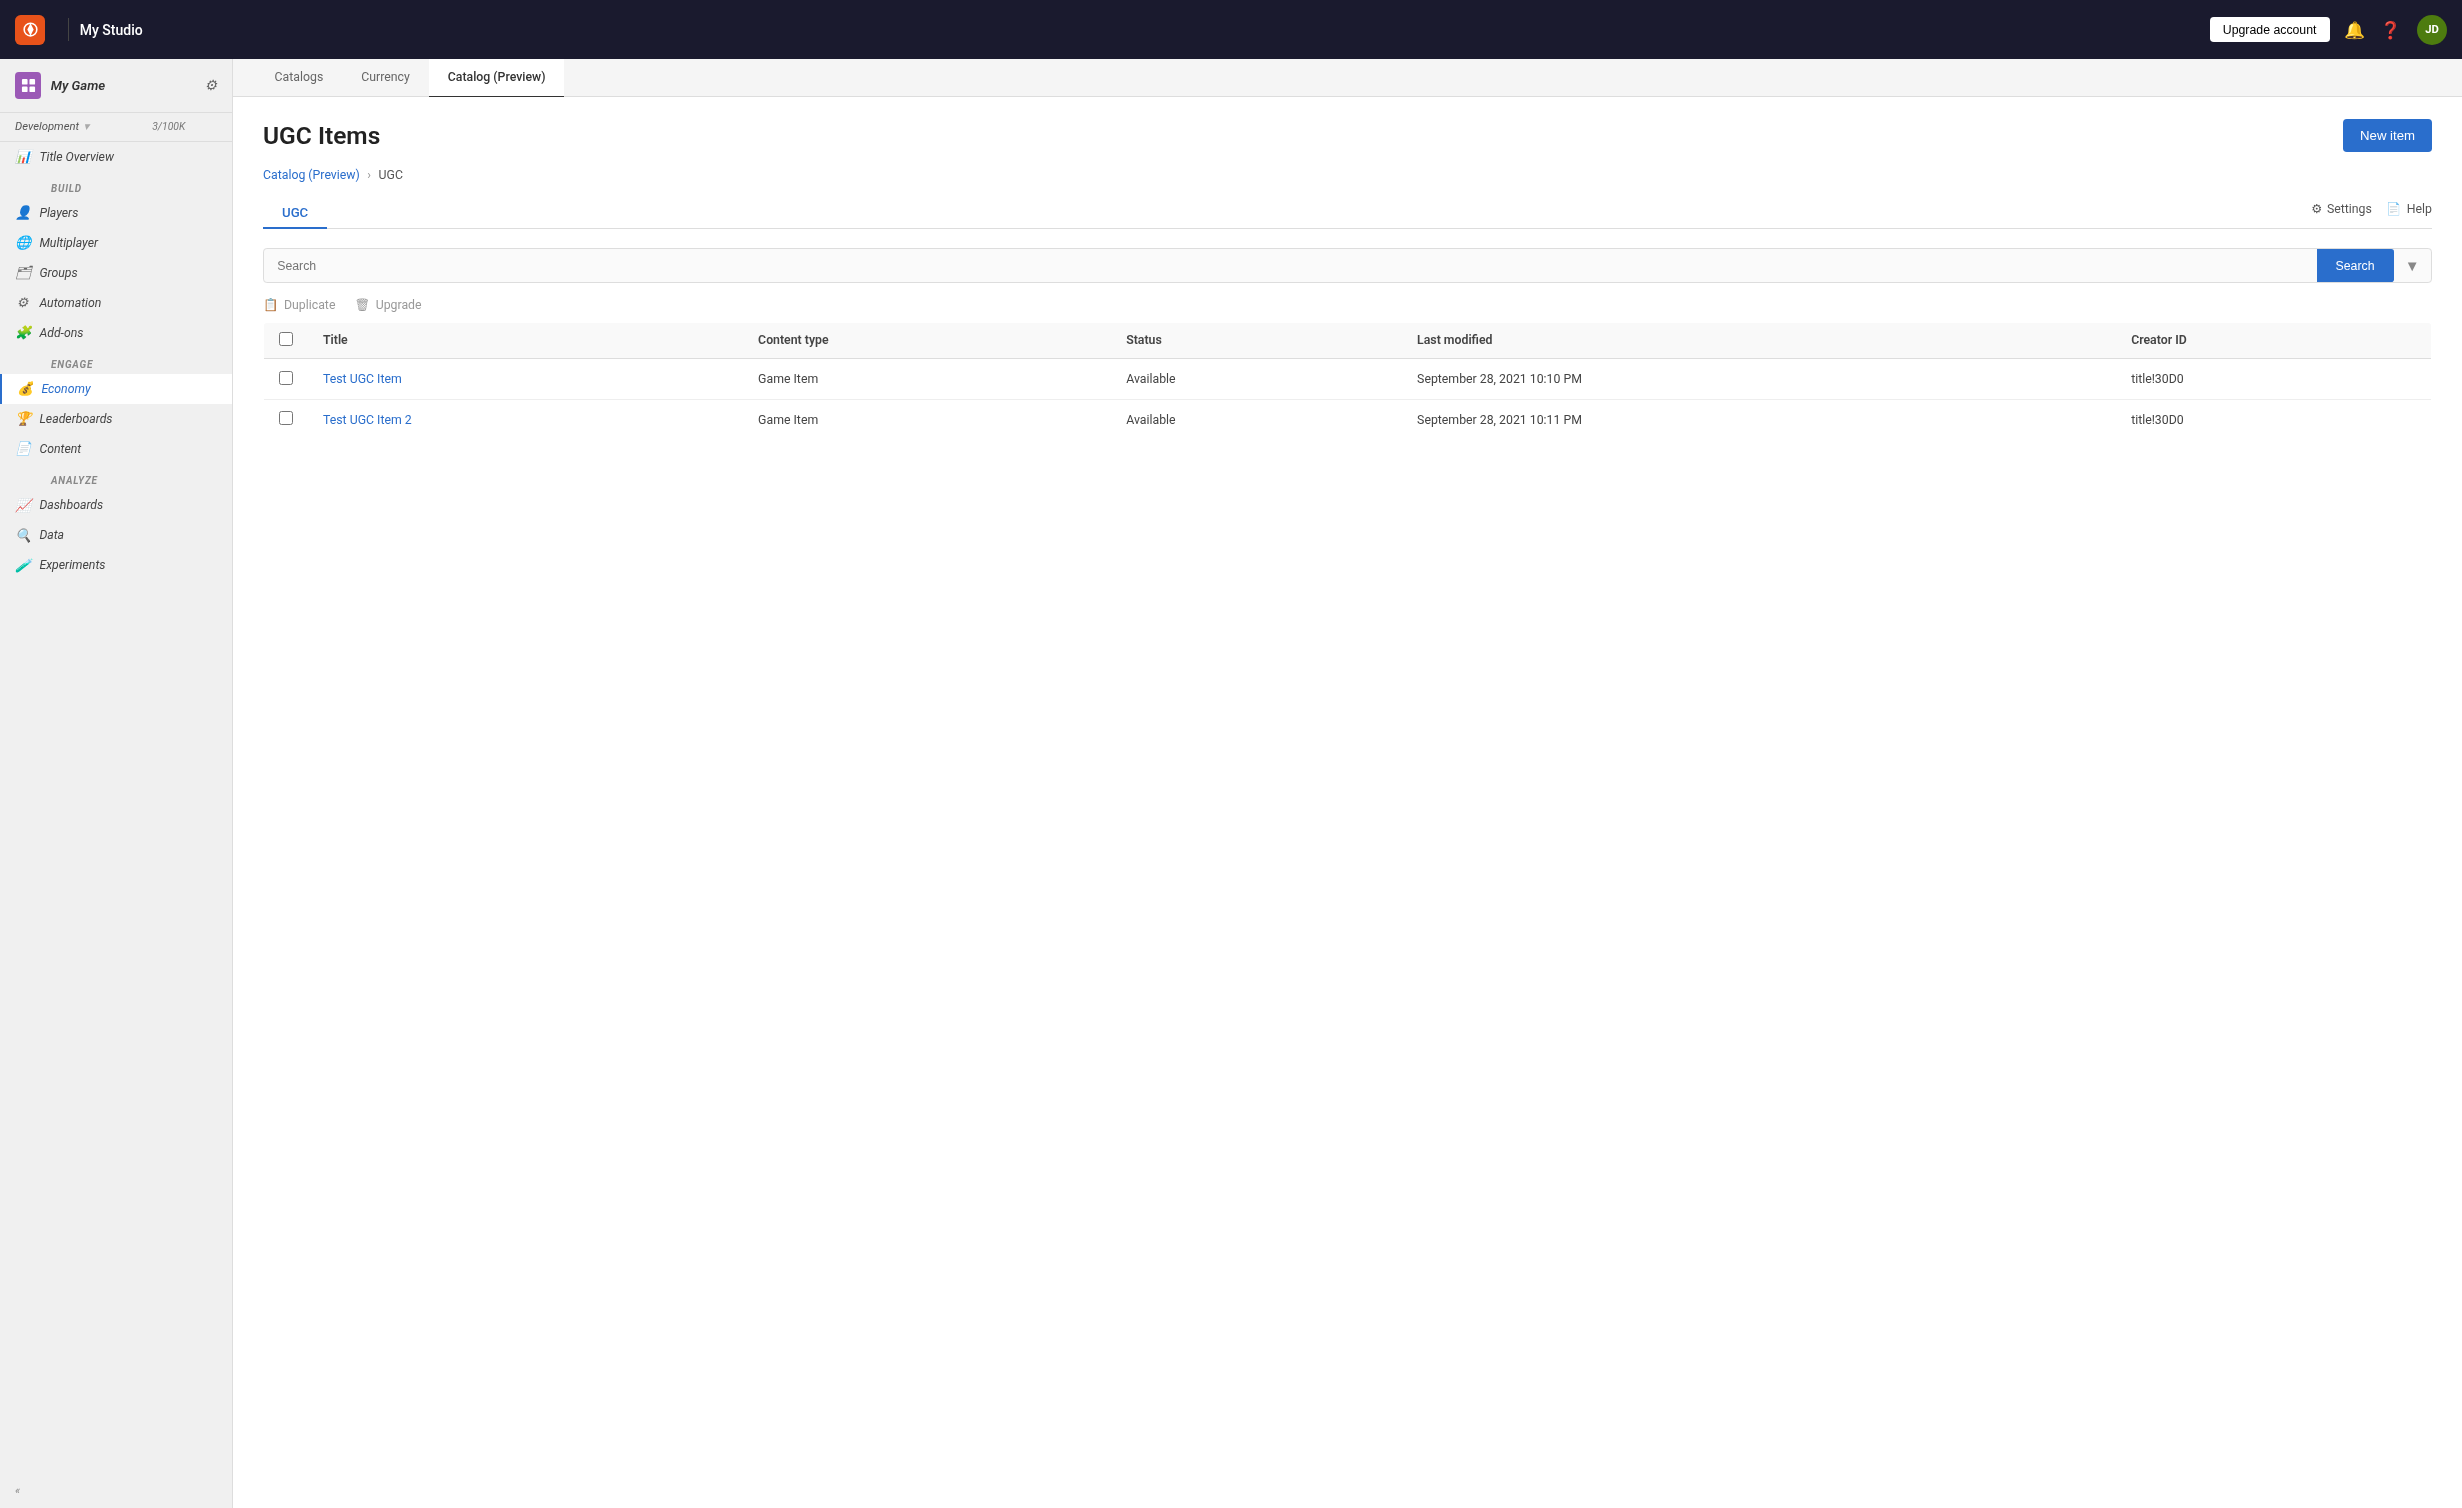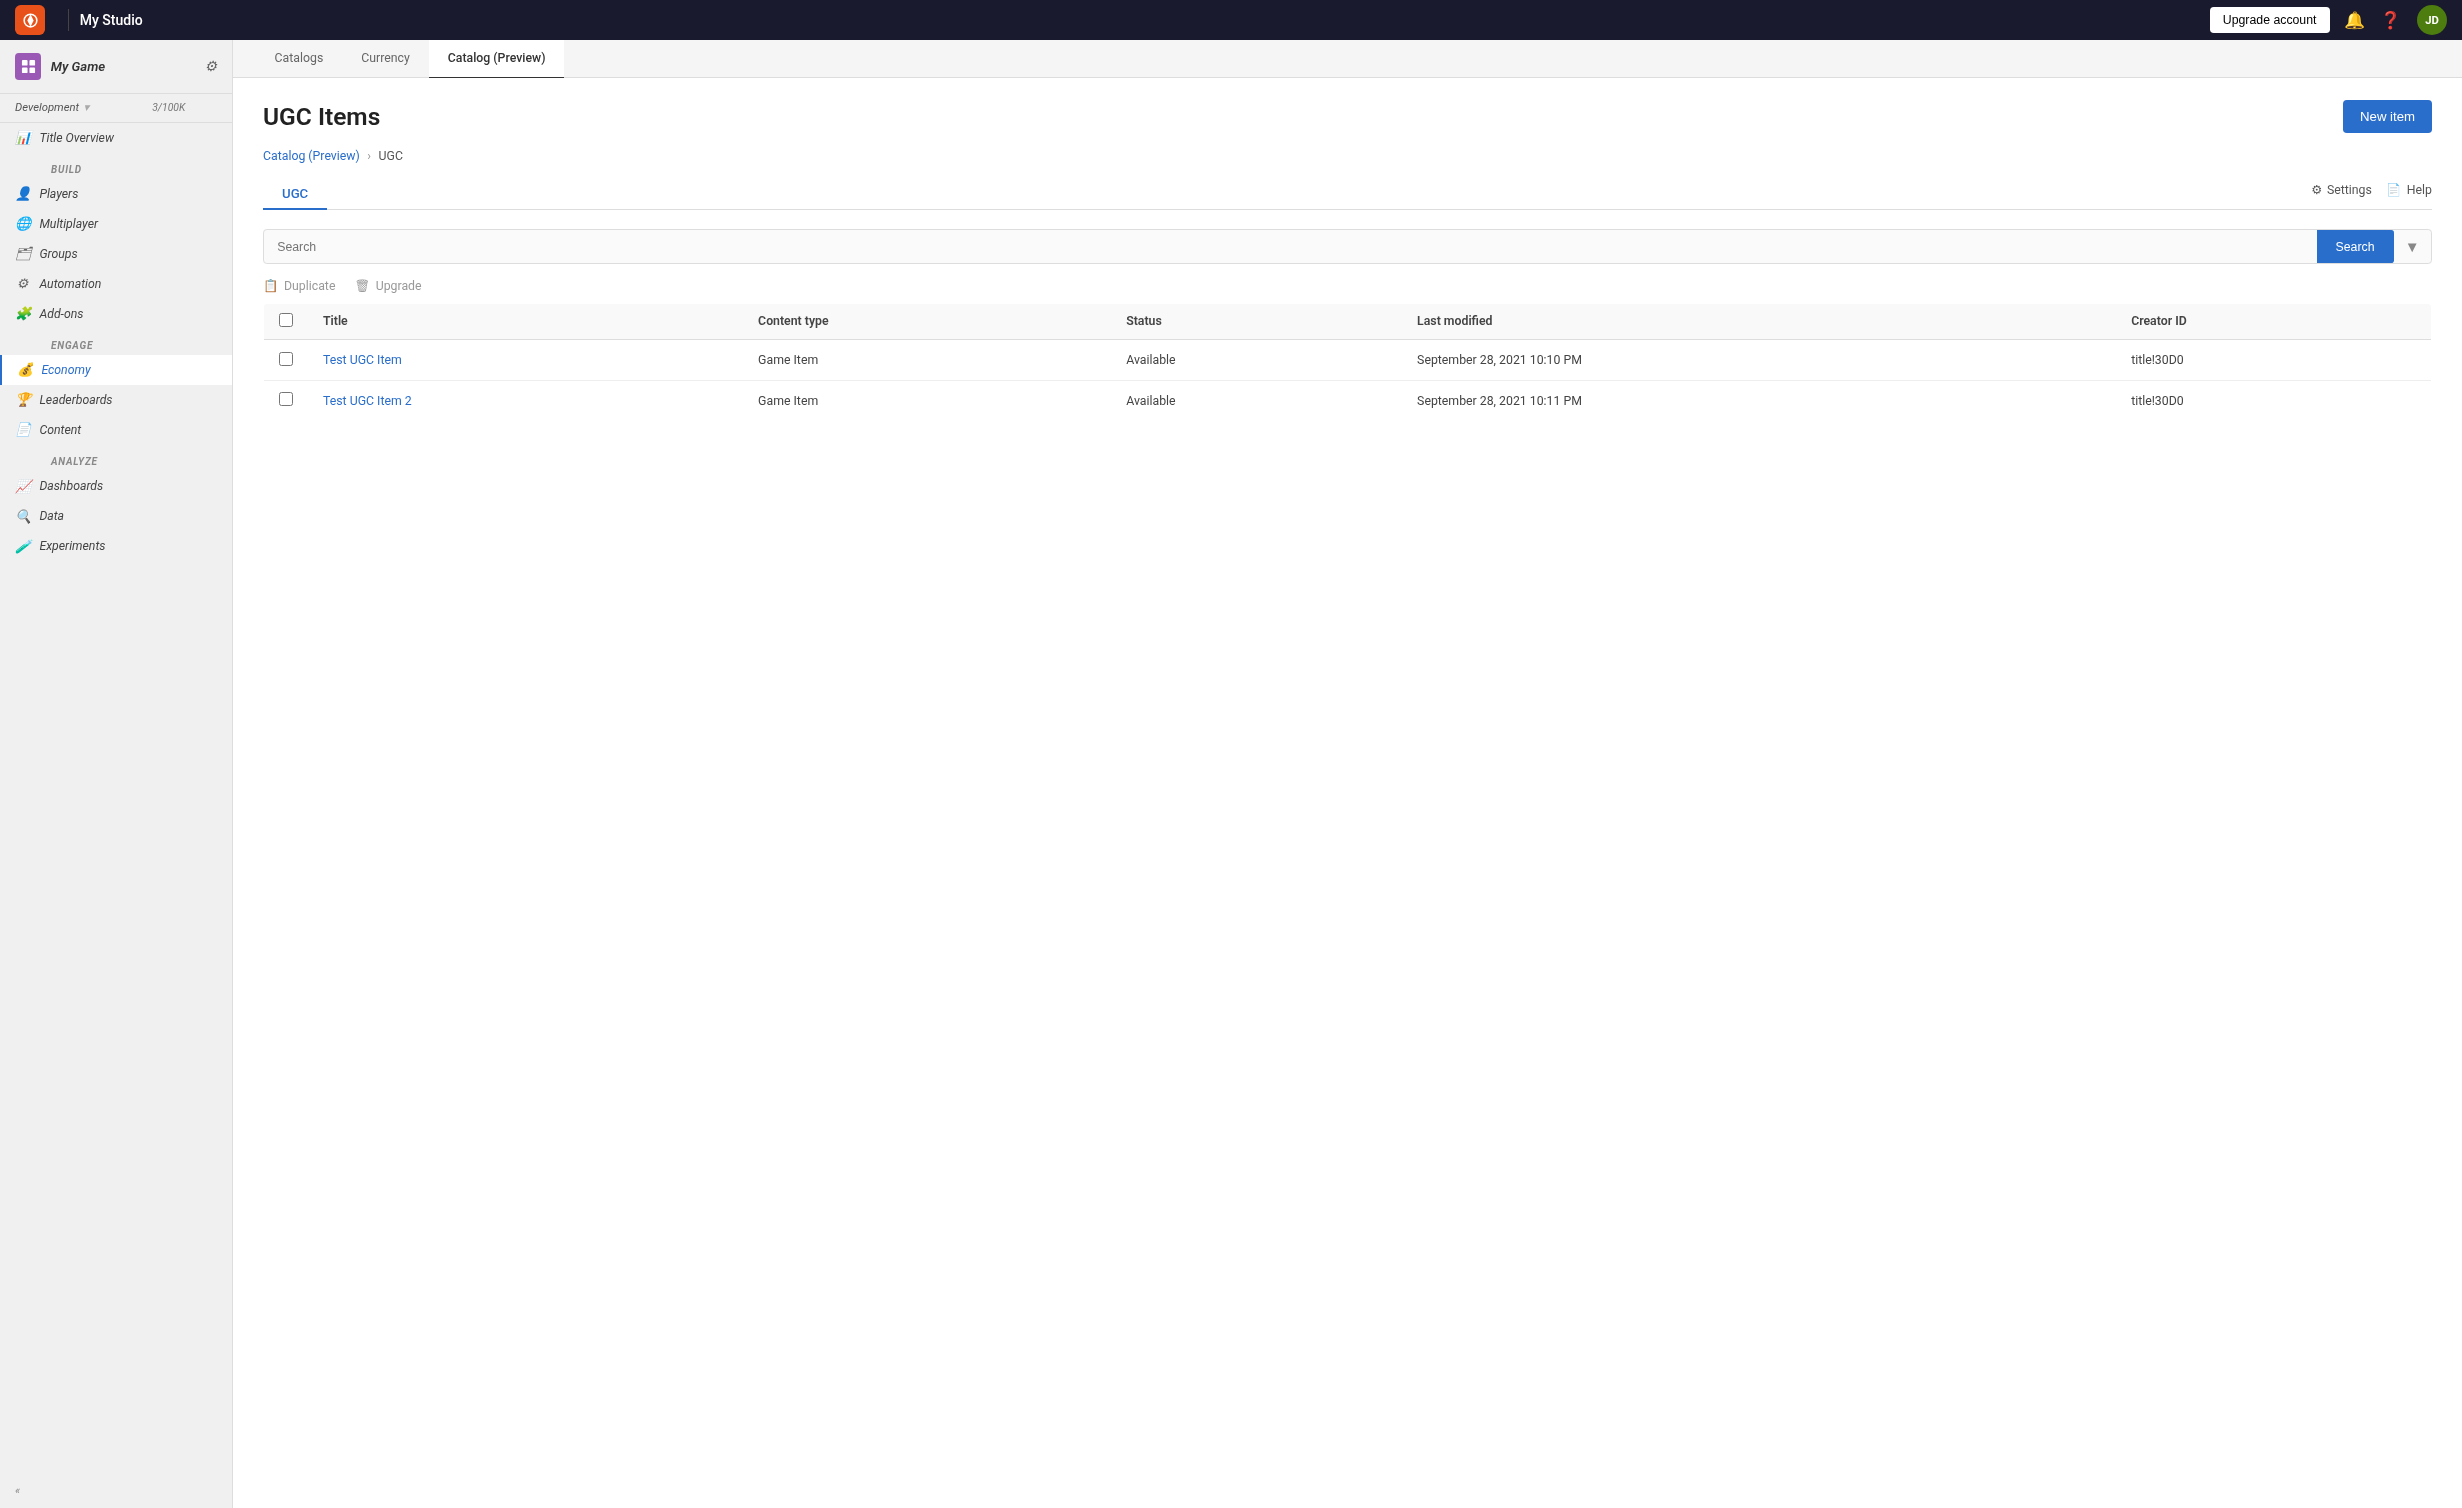--- a/index.html
+++ b/index.html
@@ -1,20 +1,20 @@
 <!DOCTYPE html>
 <html style="font-size:15px"><head>
   <meta charset="utf-8">
   <style>
     * { box-sizing: border-box; margin: 0; padding: 0; }
     body { font-family: -apple-system, BlinkMacSystemFont, 'Segoe UI', Roboto, sans-serif; font-size: 13.2px; color: #333; background: #f5f5f5; height: 100vh; display: flex; flex-direction: column; }
 
     
     .topnav {
-      display: flex; align-items: center; background: #1a1a2e; height: 40px; padding: 0 15px; flex-shrink: 0;
+      display: flex; align-items: center; background: #1a1a2e; height: 59px; padding: 0 15px; flex-shrink: 0;
     }
     .topnav-logo { width: 30px; height: 30px; background: #e8521a; border-radius: 5.7px; display: flex; align-items: center; justify-content: center; margin-right: 11.3px; }
     .topnav-logo svg { width: 19px; height: 19px; }
     .topnav-divider { width: 0.9px; height: 22.6px; background: #444; margin: 0 11.3px; }
     .topnav-title { color: #fff; font-size: 14px; font-weight: 500; }
     .topnav-spacer { flex: 1; }
     .upgrade-btn { background: #fff; border: none; border-radius: 3.8px; padding: 5.7px 13.2px; font-size: 12.3px; cursor: pointer; font-weight: 500; }
     .topnav-icon { color: #ccc; margin-left: 15px; cursor: pointer; font-size: 17px; }
     .avatar { width: 30px; height: 30px; border-radius: 50%; background: #4d7c0f; color: #fff; display: flex; align-items: center; justify-content: center; font-size: 11.3px; font-weight: 700; margin-left: 15px; cursor: pointer; }
 

